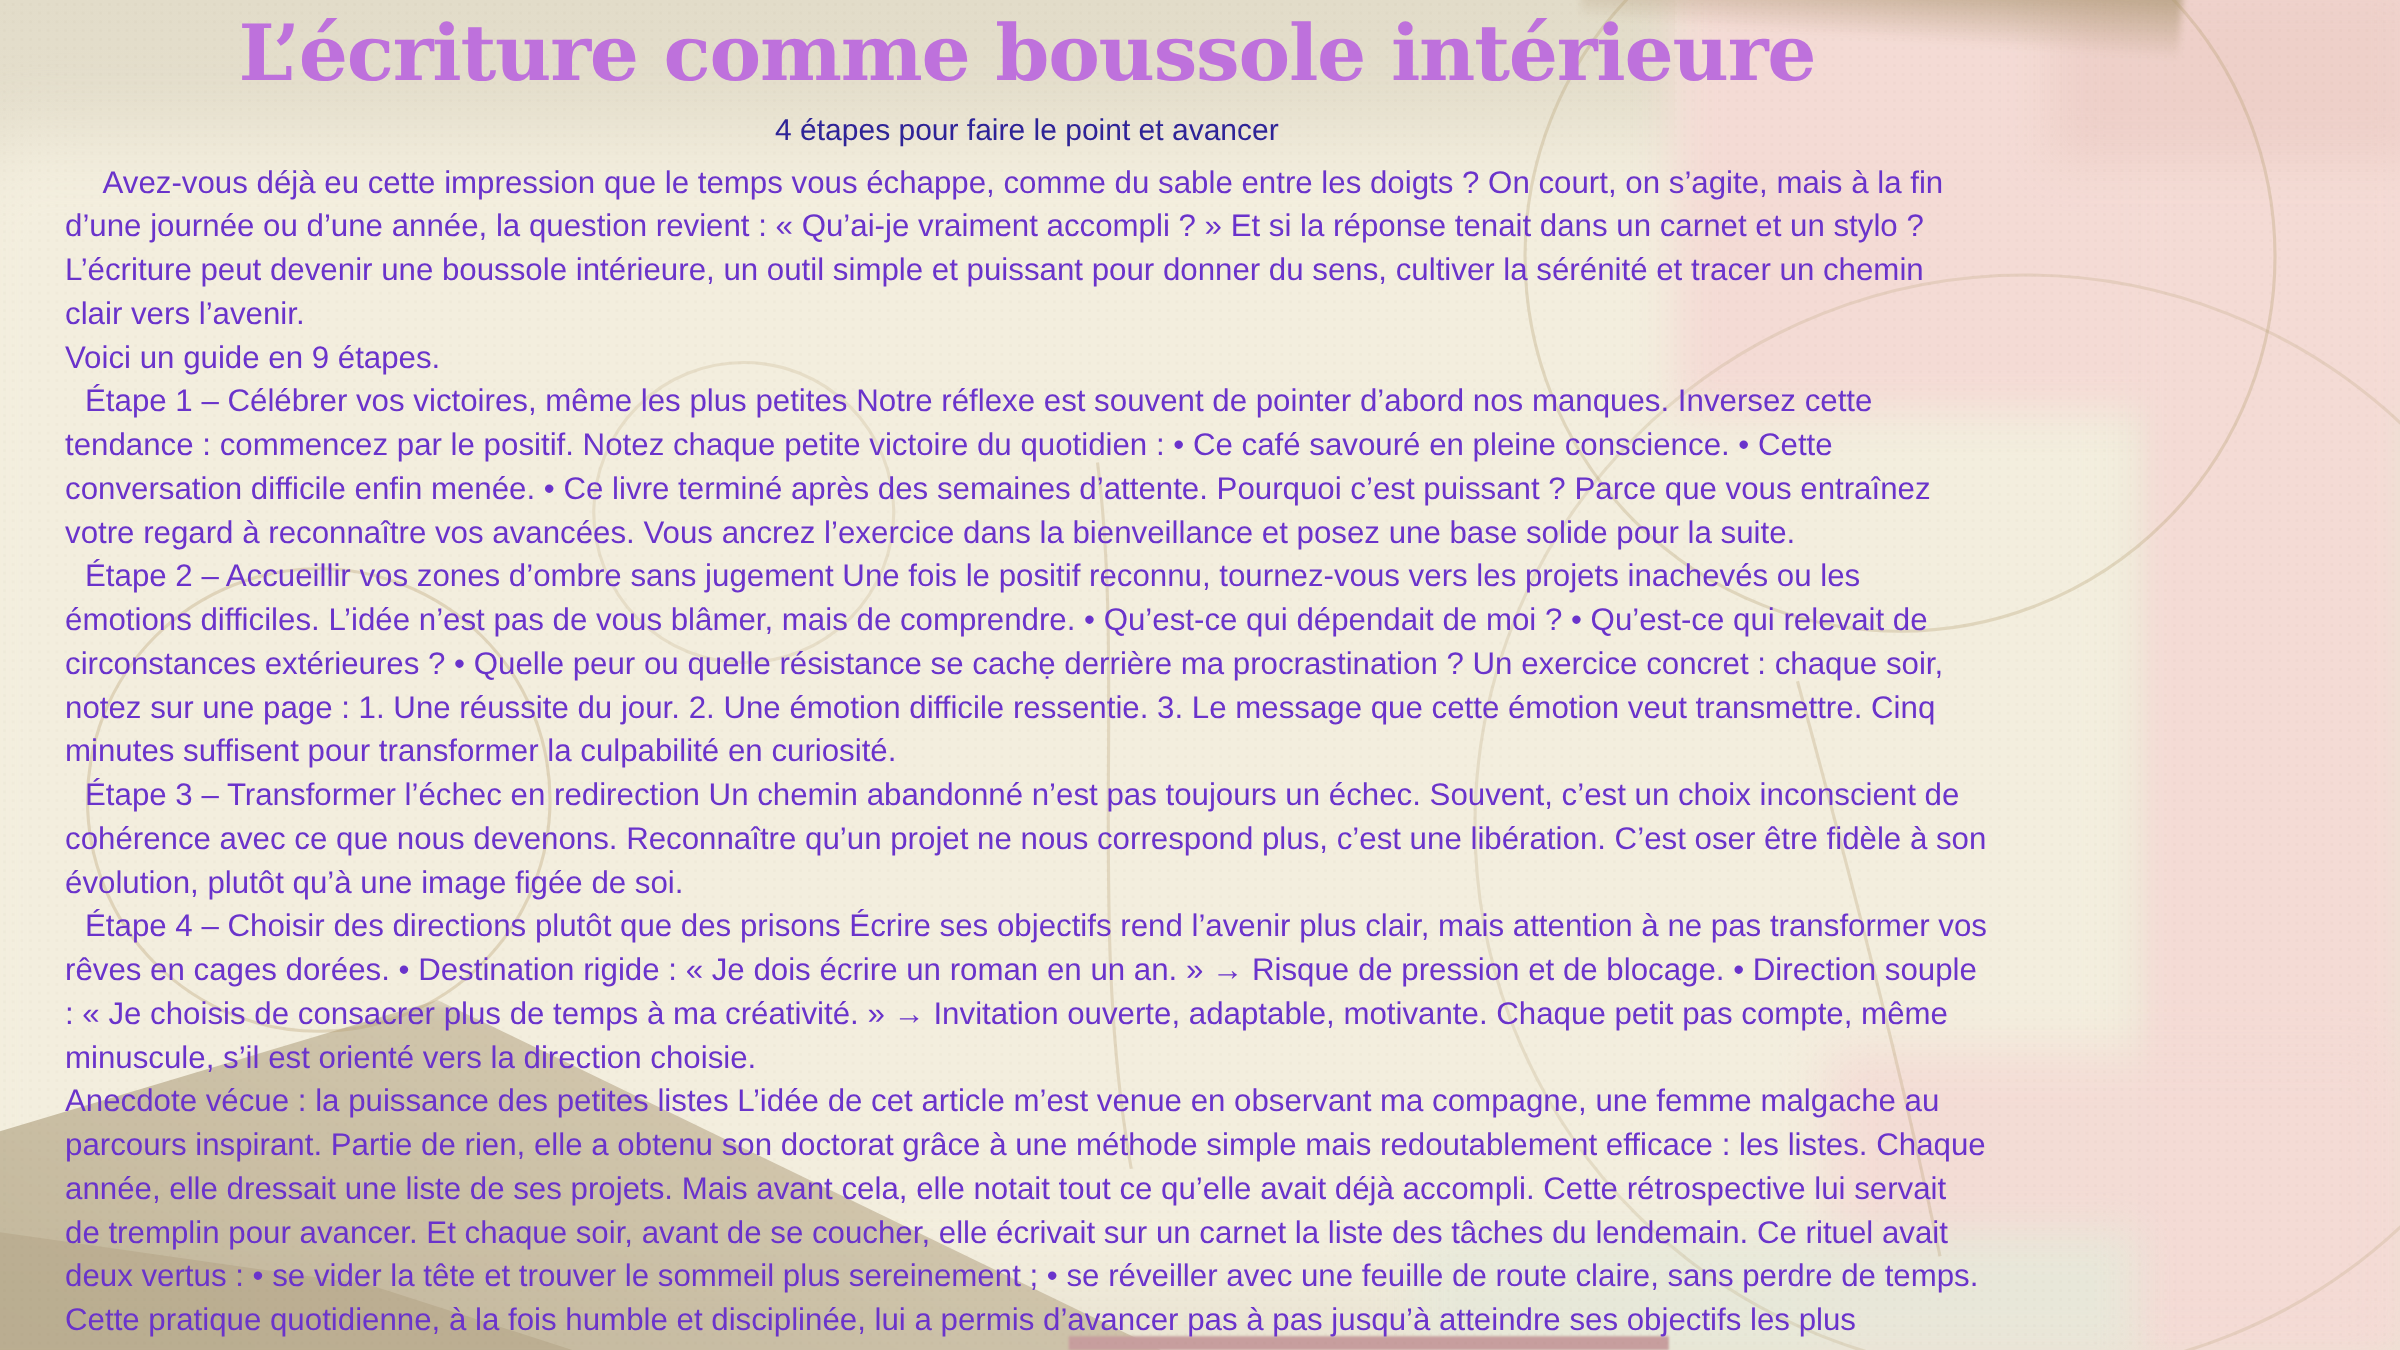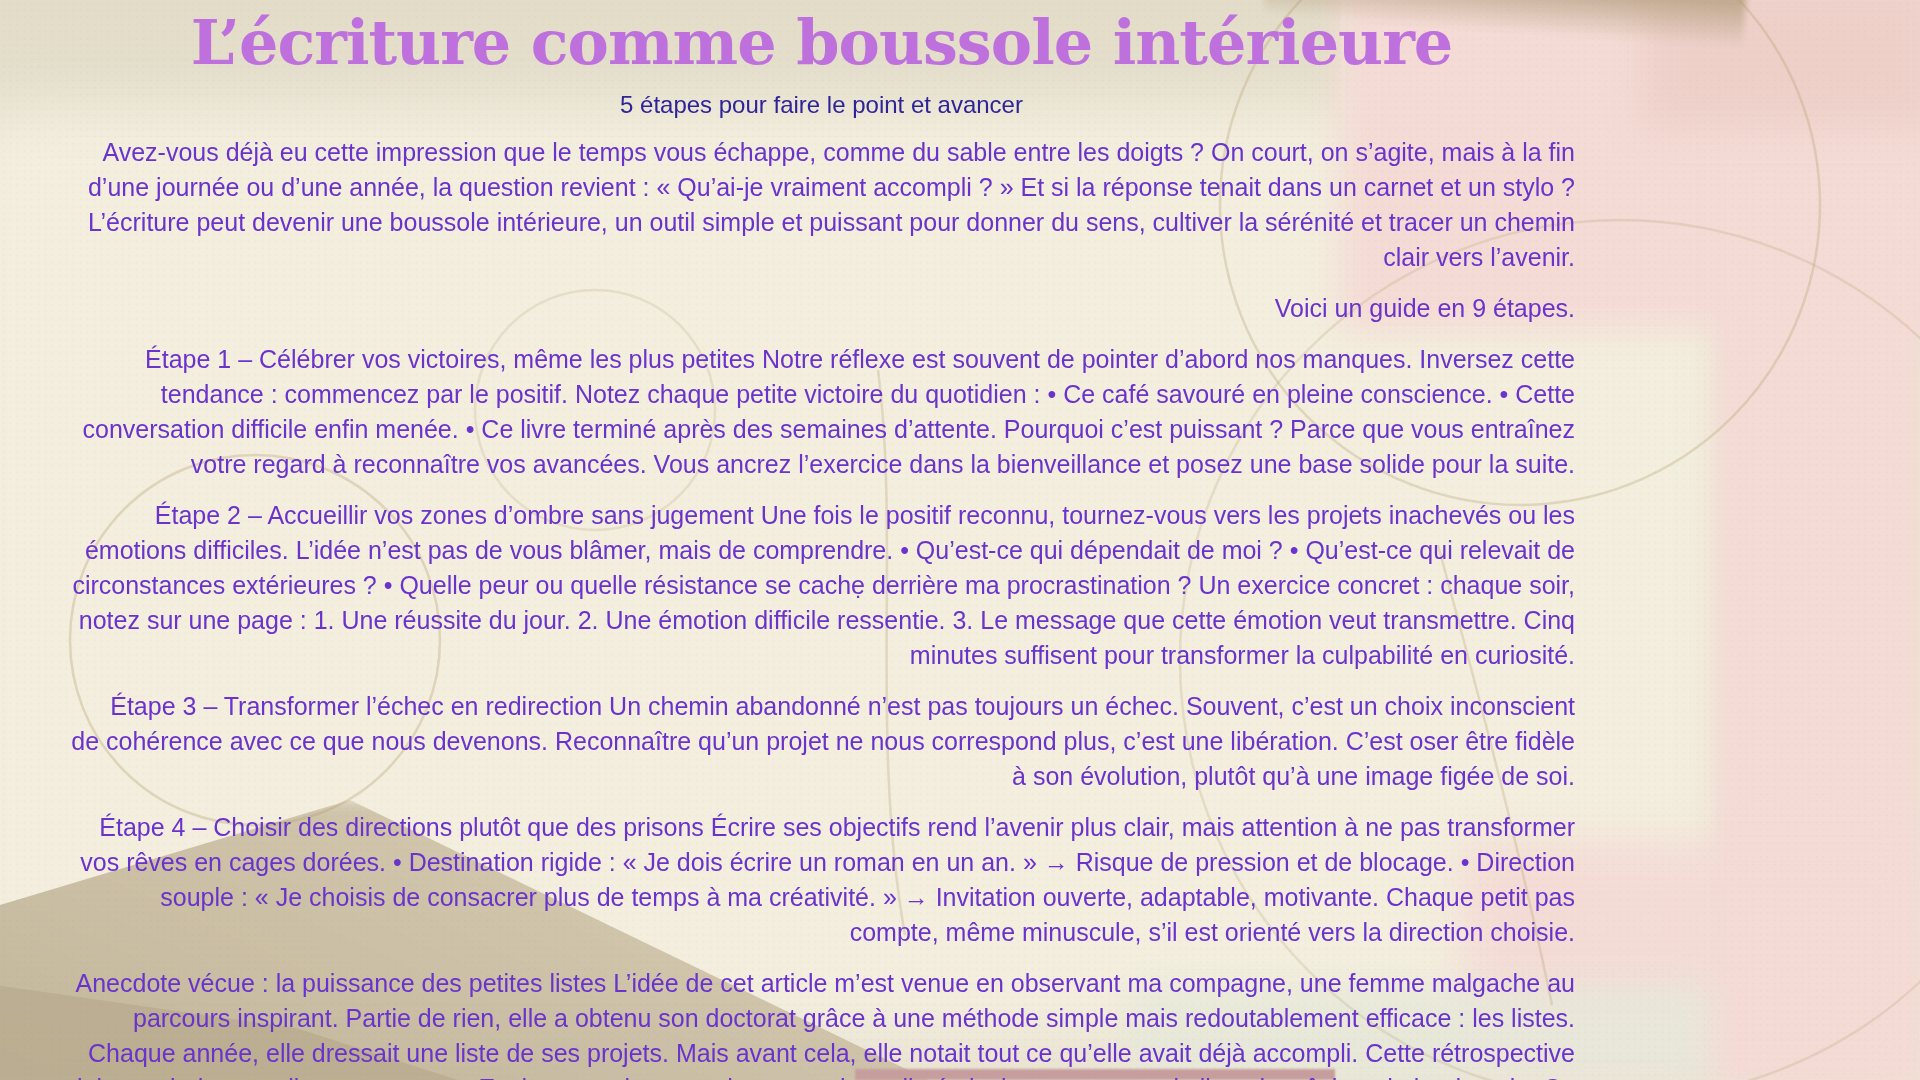--- a/index.html
+++ b/index.html
@@ -41,21 +41,21 @@
 
   
   .content{position:absolute;left:0;top:0;width:1563px;height:1080px;padding-left:40px;}
   .title{margin:4px 0 0 0;text-align:center;
     font-family:"DejaVu Serif","Liberation Serif",serif;font-weight:700;
     font-size:62px;line-height:1.25;letter-spacing:-1px;color:var(--title_text);}
   .subtitle{margin-top:9px;text-align:center;font-size:24px;line-height:1.2;
     color:var(--subtitle_text);}
   .article-body{margin:10px 12px 0 12px;color:var(--body_text);
     font-size:25px;line-height:35px;}
-  .article-body p{margin:16px;text-align:right;}
+  .article-body p{margin:0;}
   .ind-lg{text-indent:30px;}
   .ind-sm{text-indent:16px;}
 </style>
 </head>
 <body>
 
 <div class="canvas">
 
   <div class="layer greige-top"></div>
   <div class="layer paper-light"></div>
@@ -77,21 +77,21 @@
       <circle cx="595" cy="410" r="120" opacity="0.20"></circle>
       <path d="M 878 370 C 900 540, 870 740, 905 935" opacity="0.28"></path>
       <path d="M 1438 545 C 1480 700, 1520 850, 1552 1005" opacity="0.28"></path>
     </g>
   </svg>
 
   <div class="layer grain"></div>
 
   <div class="content">
     <h1 class="title">L’écriture comme boussole intérieure</h1>
-    <div class="subtitle">5 étapes pour faire le point et avancer</div>
+    <div class="subtitle">4 étapes pour faire le point et avancer</div>
     <div class="article-body">
       <p class="ind-lg">Avez-vous déjà eu cette impression que le temps vous échappe, comme du sable entre les doigts ? On court, on s’agite, mais à la fin d’une journée ou d’une année, la question revient : « Qu’ai-je vraiment accompli ? » Et si la réponse tenait dans un carnet et un stylo ? L’écriture peut devenir une boussole intérieure, un outil simple et puissant pour donner du sens, cultiver la sérénité et tracer un chemin clair vers l’avenir.</p>
       <p>Voici un guide en 9 étapes.</p>
       <p class="ind-sm">Étape 1 – Célébrer vos victoires, même les plus petites Notre réflexe est souvent de pointer d’abord nos manques. Inversez cette tendance : commencez par le positif. Notez chaque petite victoire du quotidien : • Ce café savouré en pleine conscience. • Cette conversation difficile enfin menée. • Ce livre terminé après des semaines d’attente. Pourquoi c’est puissant ? Parce que vous entraînez votre regard à reconnaître vos avancées. Vous ancrez l’exercice dans la bienveillance et posez une base solide pour la suite.</p>
       <p class="ind-sm">Étape 2 – Accueillir vos zones d’ombre sans jugement Une fois le positif reconnu, tournez-vous vers les projets inachevés ou les émotions difficiles. L’idée n’est pas de vous blâmer, mais de comprendre. • Qu’est-ce qui dépendait de moi ? • Qu’est-ce qui relevait de circonstances extérieures ? • Quelle peur ou quelle résistance se cachẹ derrière ma procrastination ? Un exercice concret : chaque soir, notez sur une page : 1. Une réussite du jour. 2. Une émotion difficile ressentie. 3. Le message que cette émotion veut transmettre. Cinq minutes suffisent pour transformer la culpabilité en curiosité.</p>
       <p class="ind-sm">Étape 3 – Transformer l’échec en redirection Un chemin abandonné n’est pas toujours un échec. Souvent, c’est un choix inconscient de cohérence avec ce que nous devenons. Reconnaître qu’un projet ne nous correspond plus, c’est une libération. C’est oser être fidèle à son évolution, plutôt qu’à une image figée de soi.</p>
       <p class="ind-sm">Étape 4 – Choisir des directions plutôt que des prisons Écrire ses objectifs rend l’avenir plus clair, mais attention à ne pas transformer vos rêves en cages dorées. • Destination rigide : « Je dois écrire un roman en un an. » → Risque de pression et de blocage. • Direction souple : « Je choisis de consacrer plus de temps à ma créativité. » → Invitation ouverte, adaptable, motivante. Chaque petit pas compte, même minuscule, s’il est orienté vers la direction choisie.</p>
       <p>Anecdote vécue : la puissance des petites listes L’idée de cet article m’est venue en observant ma compagne, une femme malgache au parcours inspirant. Partie de rien, elle a obtenu son doctorat grâce à une méthode simple mais redoutablement efficace : les listes. Chaque année, elle dressait une liste de ses projets. Mais avant cela, elle notait tout ce qu’elle avait déjà accompli. Cette rétrospective lui servait de tremplin pour avancer. Et chaque soir, avant de se coucher, elle écrivait sur un carnet la liste des tâches du lendemain. Ce rituel avait deux vertus : • se vider la tête et trouver le sommeil plus sereinement ; • se réveiller avec une feuille de route claire, sans perdre de temps. Cette pratique quotidienne, à la fois humble et disciplinée, lui a permis d’avancer pas à pas jusqu’à atteindre ses objectifs les plus ambitieux. En conclusion : Reprenez la plume de votre récit Faire le point par l’écriture est un acte de respect envers soi-même. C’est transformer une suite de journées dispersées en un récit cohérent dont vous êtes l’auteur. Votre vie n’est pas une liste de cases à cocher, mais une histoire vivante qui mérite d’être racontée. La page est blanche : quelle est la première petite victoire que vous allez célébrer aujourd’hui ?</p>
     </div>
   </div>

